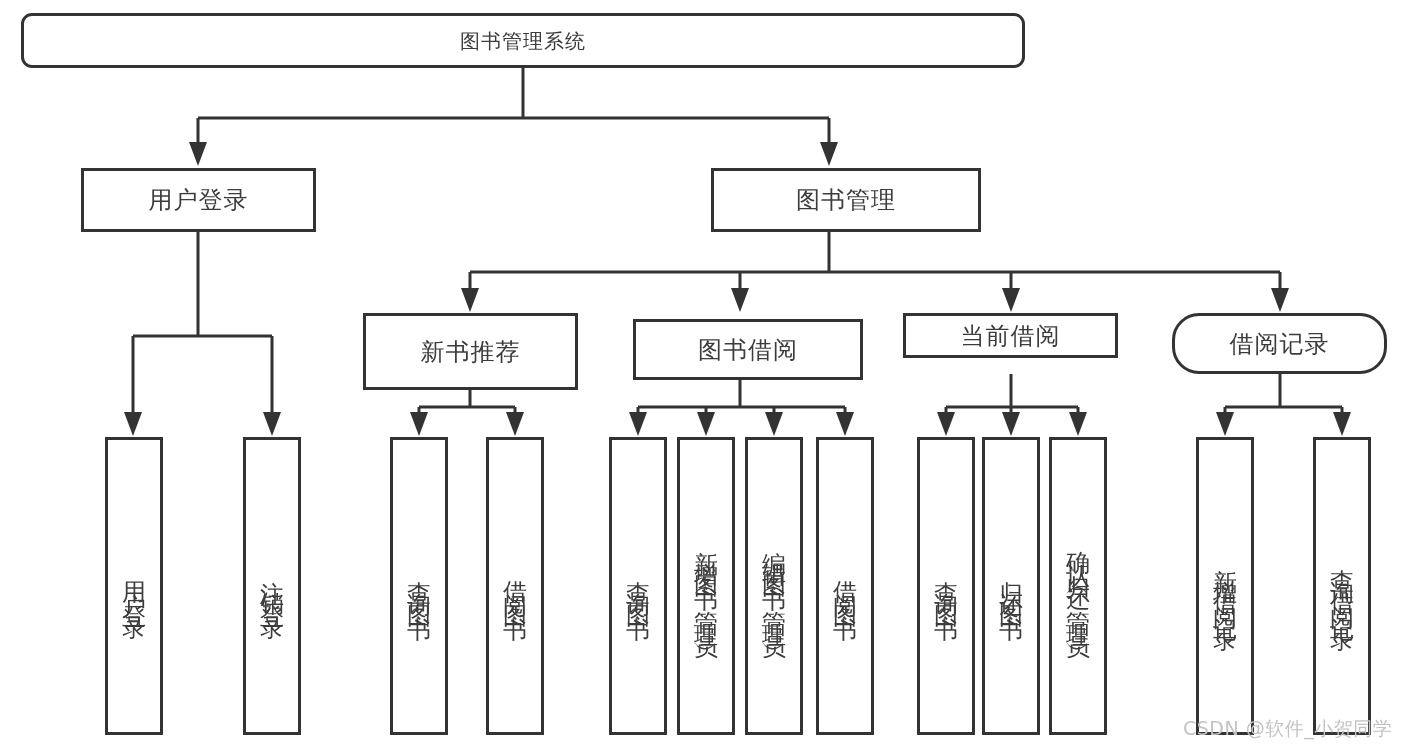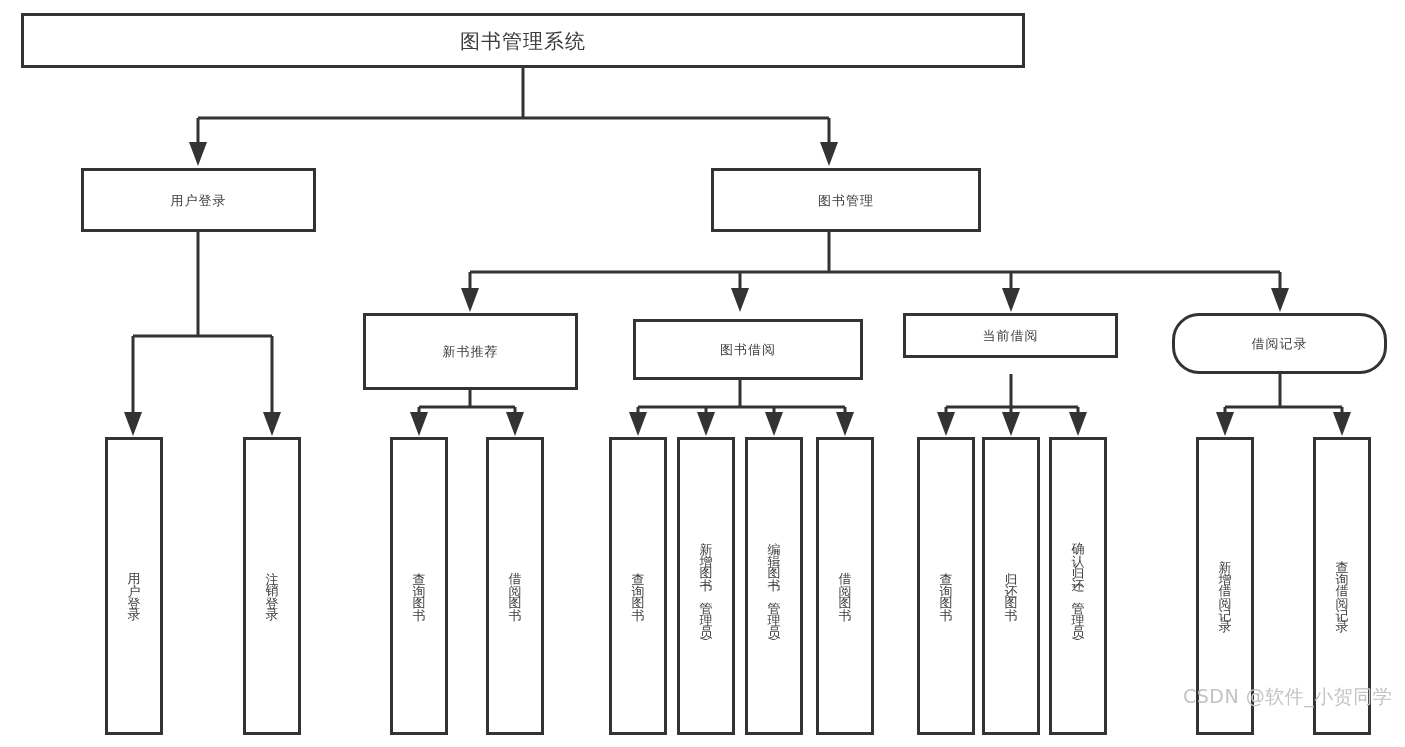--- a/index.html
+++ b/index.html
@@ -18,38 +18,38 @@
   }
   .box {
     position: absolute;
     box-sizing: border-box;
     background: #ffffff;
     border: 3px solid #333333;
     display: flex;
     align-items: center;
     justify-content: center;
     color: #3c3c3c;
-    font-size: 13px;
+    font-size: 24px;
     line-height: 1;
     z-index: 1;
   }
   .box.h { letter-spacing: 1px; }
-  .box.root { font-size: 20px; }
+  .box.root { font-size: 20px; border-radius: 11px; }
   .box.v {
     writing-mode: vertical-rl;
     text-orientation: upright;
     letter-spacing: 12px;
     width: 58px;
     height: 298px;
     top: 437px;
   }
   .watermark {
     position: absolute;
     left: 1183px;
-    top: 684px;
+    top: 716px;
     font-size: 19px;
     color: #c3c3c3;
     letter-spacing: 0.5px;
     z-index: 5;
     white-space: nowrap;
   }
 </style>
 </head>
 <body>
 

